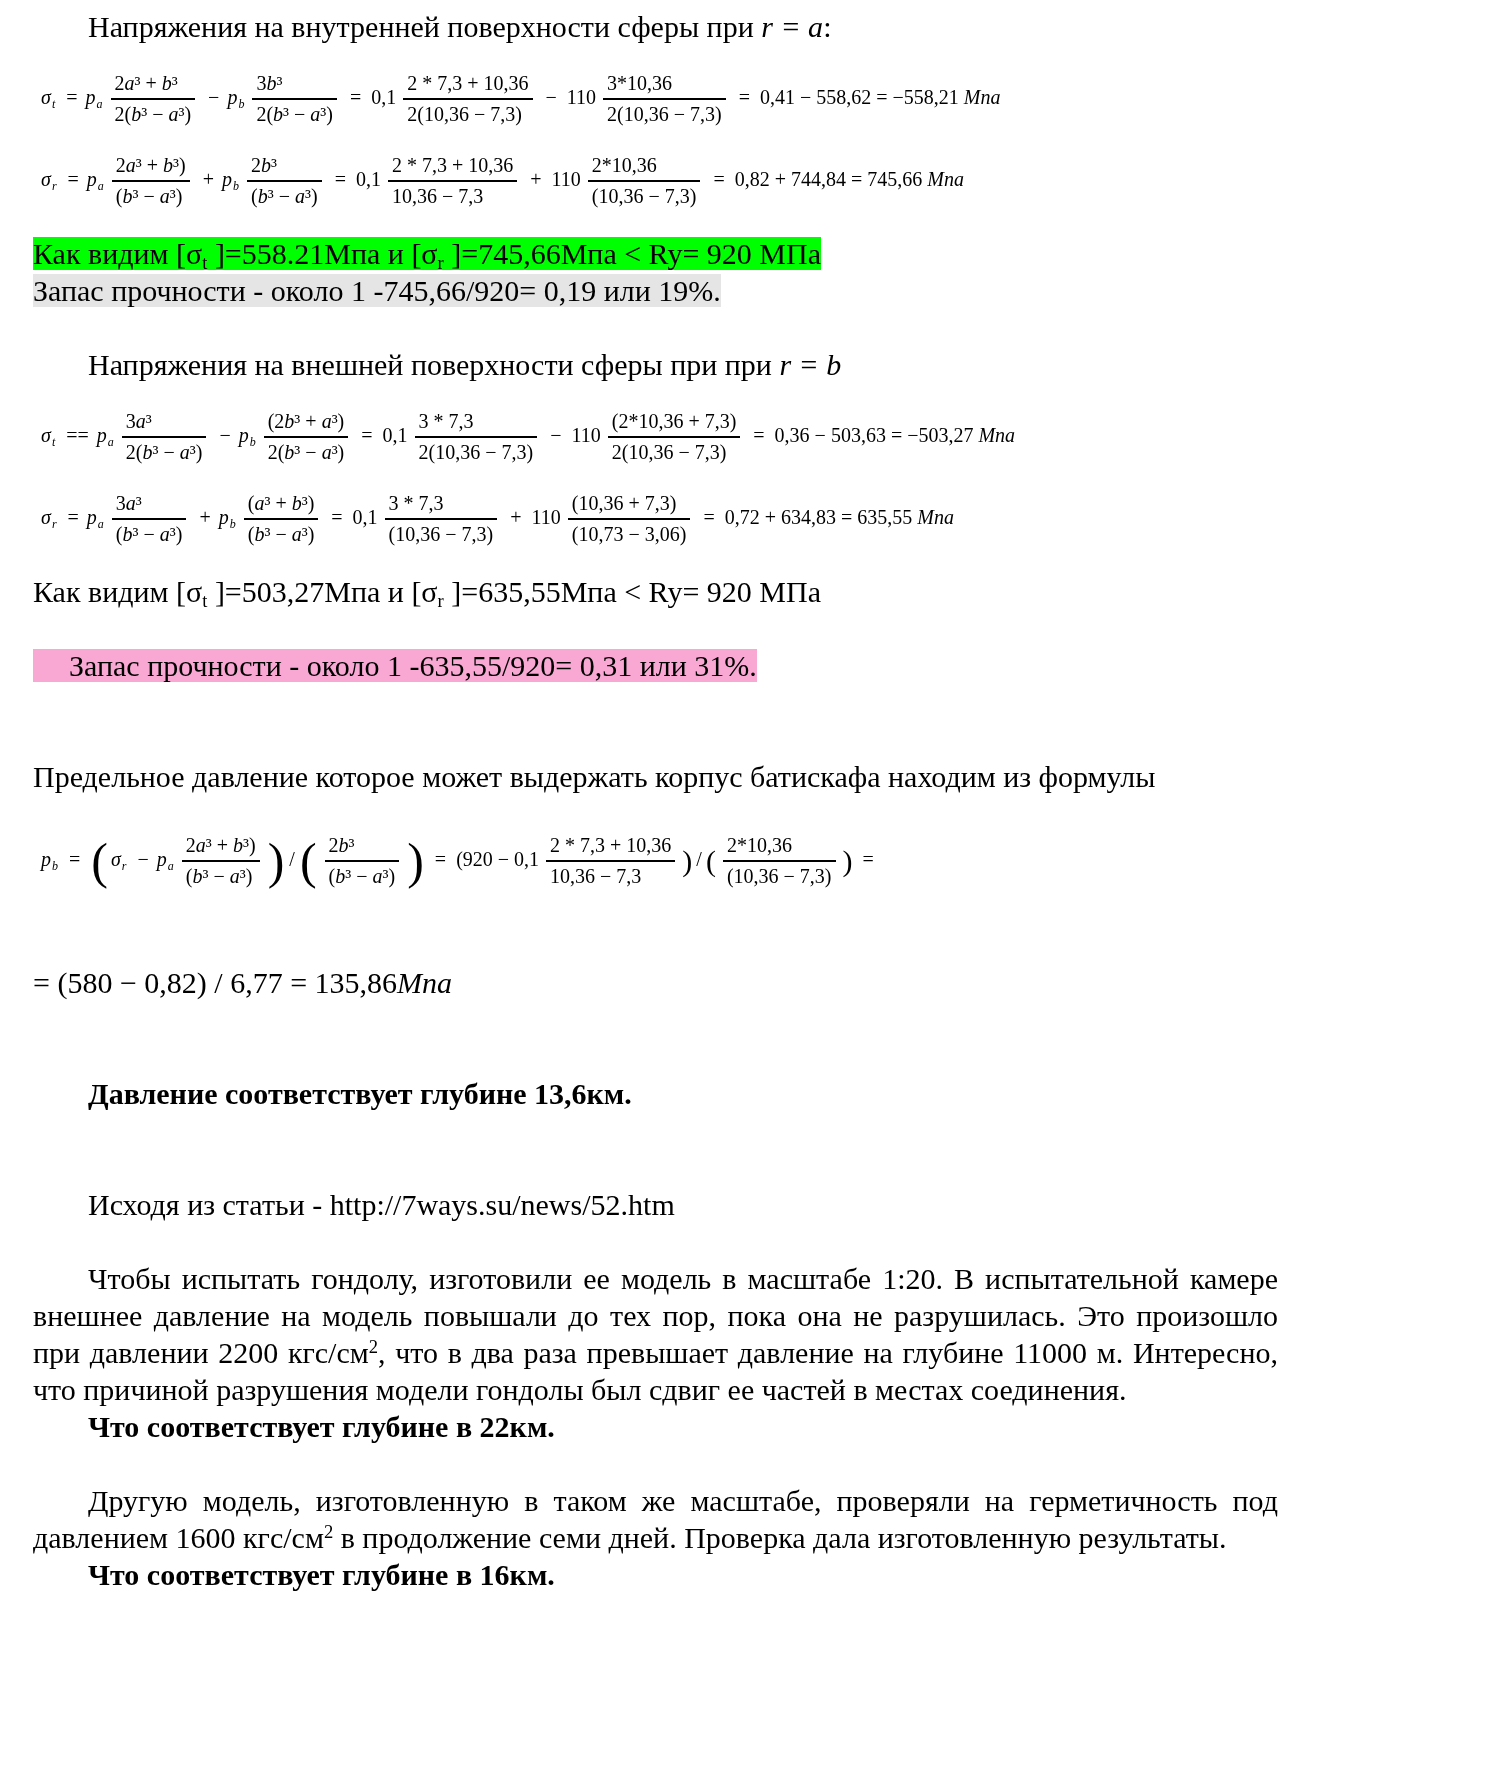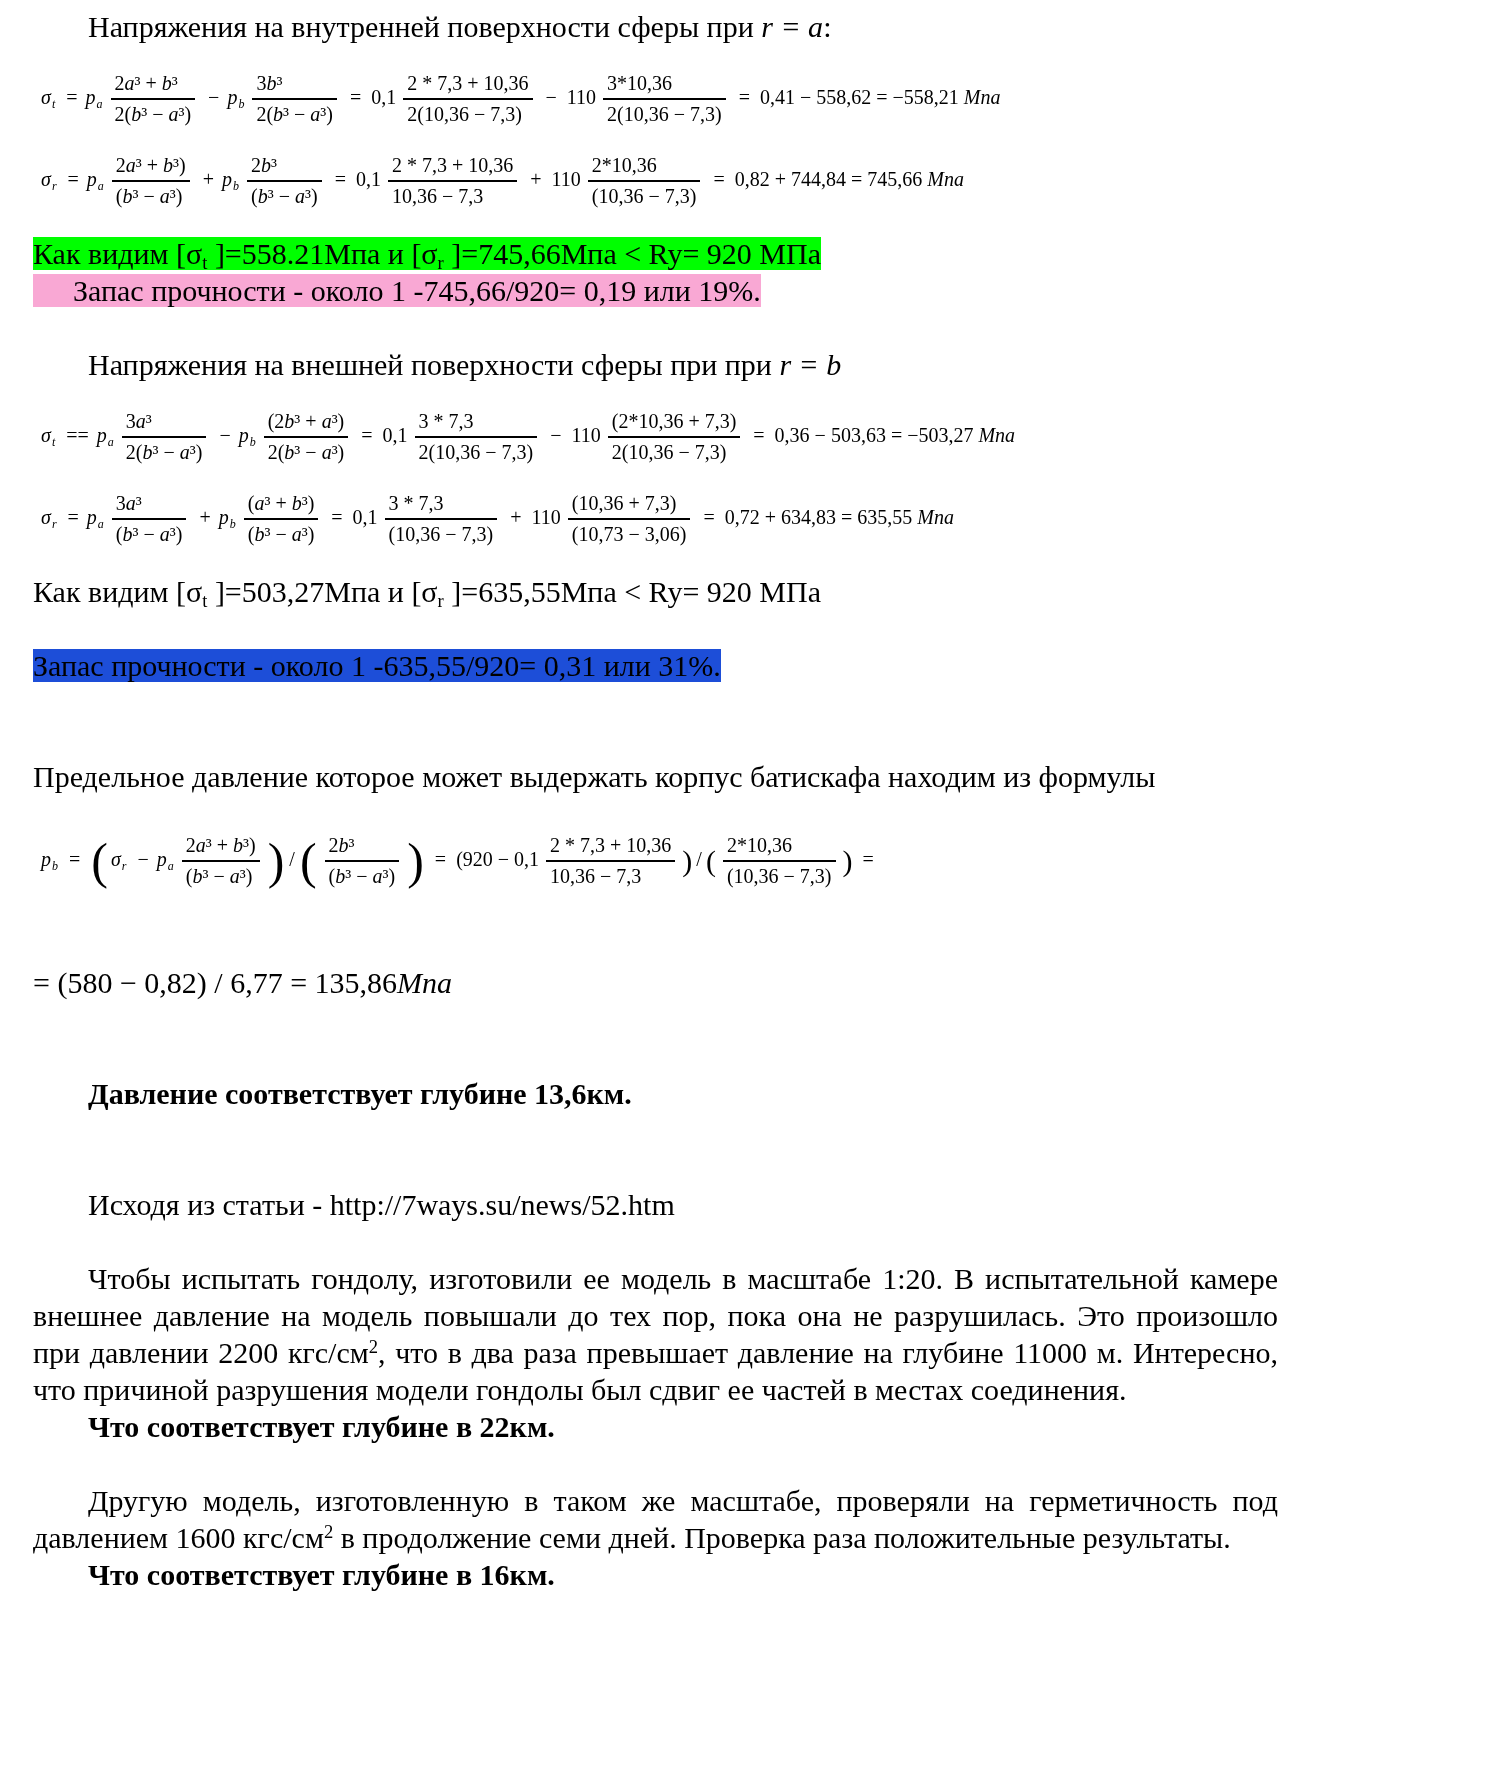--- a/index.html
+++ b/index.html
@@ -36,40 +36,40 @@
 </style>
 </head>
 <body>
 
 <div class="page">
   <div>
       <div class="p indent"><span>Напряжения на внутренней поверхности сферы при </span><span class="it">r = a</span><span>:</span></div>
       <div class="formula"><span class="mvar"><i>σ</i><sub class="msub">t</sub></span><span class="mop">=</span><span class="mvar"><i>p</i><sub class="msub">a</sub></span><span class="frac"><span class="num">2<i>a</i>³ + <i>b</i>³</span><span class="den">2(<i>b</i>³ − <i>a</i>³)</span></span><span class="mop">−</span><span class="mvar"><i>p</i><sub class="msub">b</sub></span><span class="frac"><span class="num">3<i>b</i>³</span><span class="den">2(<i>b</i>³ − <i>a</i>³)</span></span><span class="mop">=</span><span class="mnum">0,1</span><span class="frac"><span class="num">2 * 7,3 + 10,36</span><span class="den">2(10,36 − 7,3)</span></span><span class="mop">−</span><span class="mnum">110</span><span class="frac"><span class="num">3*10,36</span><span class="den">2(10,36 − 7,3)</span></span><span class="mop">=</span><span class="mnum">0,41 − 558,62 = −558,21</span><span class="mit">Мпа</span></div>
       <div class="formula"><span class="mvar"><i>σ</i><sub class="msub">r</sub></span><span class="mop">=</span><span class="mvar"><i>p</i><sub class="msub">a</sub></span><span class="frac"><span class="num">2<i>a</i>³ + <i>b</i>³)</span><span class="den">(<i>b</i>³ − <i>a</i>³)</span></span><span class="mop">+</span><span class="mvar"><i>p</i><sub class="msub">b</sub></span><span class="frac"><span class="num">2<i>b</i>³</span><span class="den">(<i>b</i>³ − <i>a</i>³)</span></span><span class="mop">=</span><span class="mnum">0,1</span><span class="frac"><span class="num">2 * 7,3 + 10,36</span><span class="den">10,36 − 7,3</span></span><span class="mop">+</span><span class="mnum">110</span><span class="frac"><span class="num">2*10,36</span><span class="den">(10,36 − 7,3)</span></span><span class="mop">=</span><span class="mnum">0,82 + 744,84 = 745,66</span><span class="mit">Мпа</span></div>
       <div class="p"><span class="hl" style="background: rgb(0, 255, 0);"><span>Как видим [σ</span><sub>t</sub><span> ]=558.21Мпа и  [σ</span><sub>r</sub><span> ]=745,66Мпа &lt; Ry= 920 МПа</span></span></div>
-      <div class="p"><span class="hl" style="background: #f9a8d4; padding-left: 40px;"><span>Запас прочности - около 1 -745,66/920= 0,19 или 19%.</span></span></div>
+      <div class="p"><span class="hl" style="background: #e5e5e5;"><span>Запас прочности - около 1 -745,66/920= 0,19 или 19%.</span></span></div>
       <div class="gap"></div>
       <div class="p indent"><span>Напряжения на внешней поверхности сферы при при </span><span class="it">r = b</span></div>
       <div class="formula"><span class="mvar"><i>σ</i><sub class="msub">t</sub></span><span class="mop">==</span><span class="mvar"><i>p</i><sub class="msub">a</sub></span><span class="frac"><span class="num">3<i>a</i>³</span><span class="den">2(<i>b</i>³ − <i>a</i>³)</span></span><span class="mop">−</span><span class="mvar"><i>p</i><sub class="msub">b</sub></span><span class="frac"><span class="num">(2<i>b</i>³ + <i>a</i>³)</span><span class="den">2(<i>b</i>³ − <i>a</i>³)</span></span><span class="mop">=</span><span class="mnum">0,1</span><span class="frac"><span class="num">3 * 7,3</span><span class="den">2(10,36 − 7,3)</span></span><span class="mop">−</span><span class="mnum">110</span><span class="frac"><span class="num">(2*10,36 + 7,3)</span><span class="den">2(10,36 − 7,3)</span></span><span class="mop">=</span><span class="mnum">0,36 − 503,63 = −503,27</span><span class="mit">Мпа</span></div>
       <div class="formula"><span class="mvar"><i>σ</i><sub class="msub">r</sub></span><span class="mop">=</span><span class="mvar"><i>p</i><sub class="msub">a</sub></span><span class="frac"><span class="num">3<i>a</i>³</span><span class="den">(<i>b</i>³ − <i>a</i>³)</span></span><span class="mop">+</span><span class="mvar"><i>p</i><sub class="msub">b</sub></span><span class="frac"><span class="num">(<i>a</i>³ + <i>b</i>³)</span><span class="den">(<i>b</i>³ − <i>a</i>³)</span></span><span class="mop">=</span><span class="mnum">0,1</span><span class="frac"><span class="num">3 * 7,3</span><span class="den">(10,36 − 7,3)</span></span><span class="mop">+</span><span class="mnum">110</span><span class="frac"><span class="num">(10,36 + 7,3)</span><span class="den">(10,73 − 3,06)</span></span><span class="mop">=</span><span class="mnum">0,72 + 634,83 = 635,55</span><span class="mit">Мпа</span></div>
       <div class="p"><span>Как видим [σ</span><sub>t</sub><span> ]=503,27Мпа и  [σ</span><sub>r</sub><span> ]=635,55Мпа &lt; Ry= 920 МПа</span></div>
       <div class="gap"></div>
-      <div class="p"><span class="hl" style="background: #1d4ed8;"><span>Запас прочности - около 1 -635,55/920= 0,31 или 31%.</span></span></div>
+      <div class="p"><span class="hl" style="background: #f9a8d4; padding-left: 36px;"><span>Запас прочности - около 1 -635,55/920= 0,31 или 31%.</span></span></div>
       <div class="gap"></div>
       <div class="gap"></div>
       <div class="p"><span>Предельное давление которое может выдержать корпус батискафа находим из формулы</span></div>
       <div class="formula tall"><span class="mvar"><i>p</i><sub class="msub">b</sub></span><span class="mop">=</span><span class="bp big">(</span><span class="mvar"><i>σ</i><sub class="msub">r</sub></span><span class="mop">−</span><span class="mvar"><i>p</i><sub class="msub">a</sub></span><span class="frac"><span class="num">2<i>a</i>³ + <i>b</i>³)</span><span class="den">(<i>b</i>³ − <i>a</i>³)</span></span><span class="bp big">)</span><span class="mnum">/</span><span class="bp big">(</span><span class="frac"><span class="num">2<i>b</i>³</span><span class="den">(<i>b</i>³ − <i>a</i>³)</span></span><span class="bp big">)</span><span class="mop">=</span><span class="mnum">(920 − 0,1</span><span class="frac"><span class="num">2 * 7,3 + 10,36</span><span class="den">10,36 − 7,3</span></span><span class="bp med">)</span><span class="mnum">/</span><span class="bp med">(</span><span class="frac"><span class="num">2*10,36</span><span class="den">(10,36 − 7,3)</span></span><span class="bp med">)</span><span class="mop">=</span></div>
       <div class="gap"></div>
       <div class="p"><span>= (580 − 0,82) / 6,77 = 135,86</span><span class="it">Мпа</span></div>
       <div class="gap"></div>
       <div class="gap"></div>
       <div class="p indent bold"><span>Давление соответствует глубине 13,6км.</span></div>
       <div class="gap"></div>
       <div class="gap"></div>
       <div class="p indent"><span>Исходя из статьи  - </span><span>http://7ways.su/news/52.htm</span></div>
       <div class="gap"></div>
       <div class="p indent justify"><span>Чтобы испытать гондолу, изготовили ее модель в масштабе 1:20. В испытательной камере внешнее давление на модель повышали до тех пор, пока она не разрушилась. Это произошло при давлении 2200 кгс/см</span><sup>2</sup><span>, что в два раза превышает давление на глубине 11000 м. Интересно, что причиной разрушения модели гондолы был сдвиг ее частей в местах соединения.</span></div>
       <div class="p indent bold"><span>Что соответствует глубине в 22км.</span></div>
       <div class="gap"></div>
-      <div class="p indent justify"><span>Другую модель, изготовленную в таком же масштабе, проверяли на герметичность под давлением 1600 кгс/см</span><sup>2</sup><span> в продолжение семи дней. Проверка раза положительные результаты.</span></div>
+      <div class="p indent justify"><span>Другую модель, изготовленную в таком же масштабе, проверяли на герметичность под давлением 1600 кгс/см</span><sup>2</sup><span> в продолжение семи дней. Проверка дала изготовленную результаты.</span></div>
       <div class="p indent bold"><span>Что соответствует глубине в 16км.</span></div>
     </div>
 </div>
 
 </body></html>

